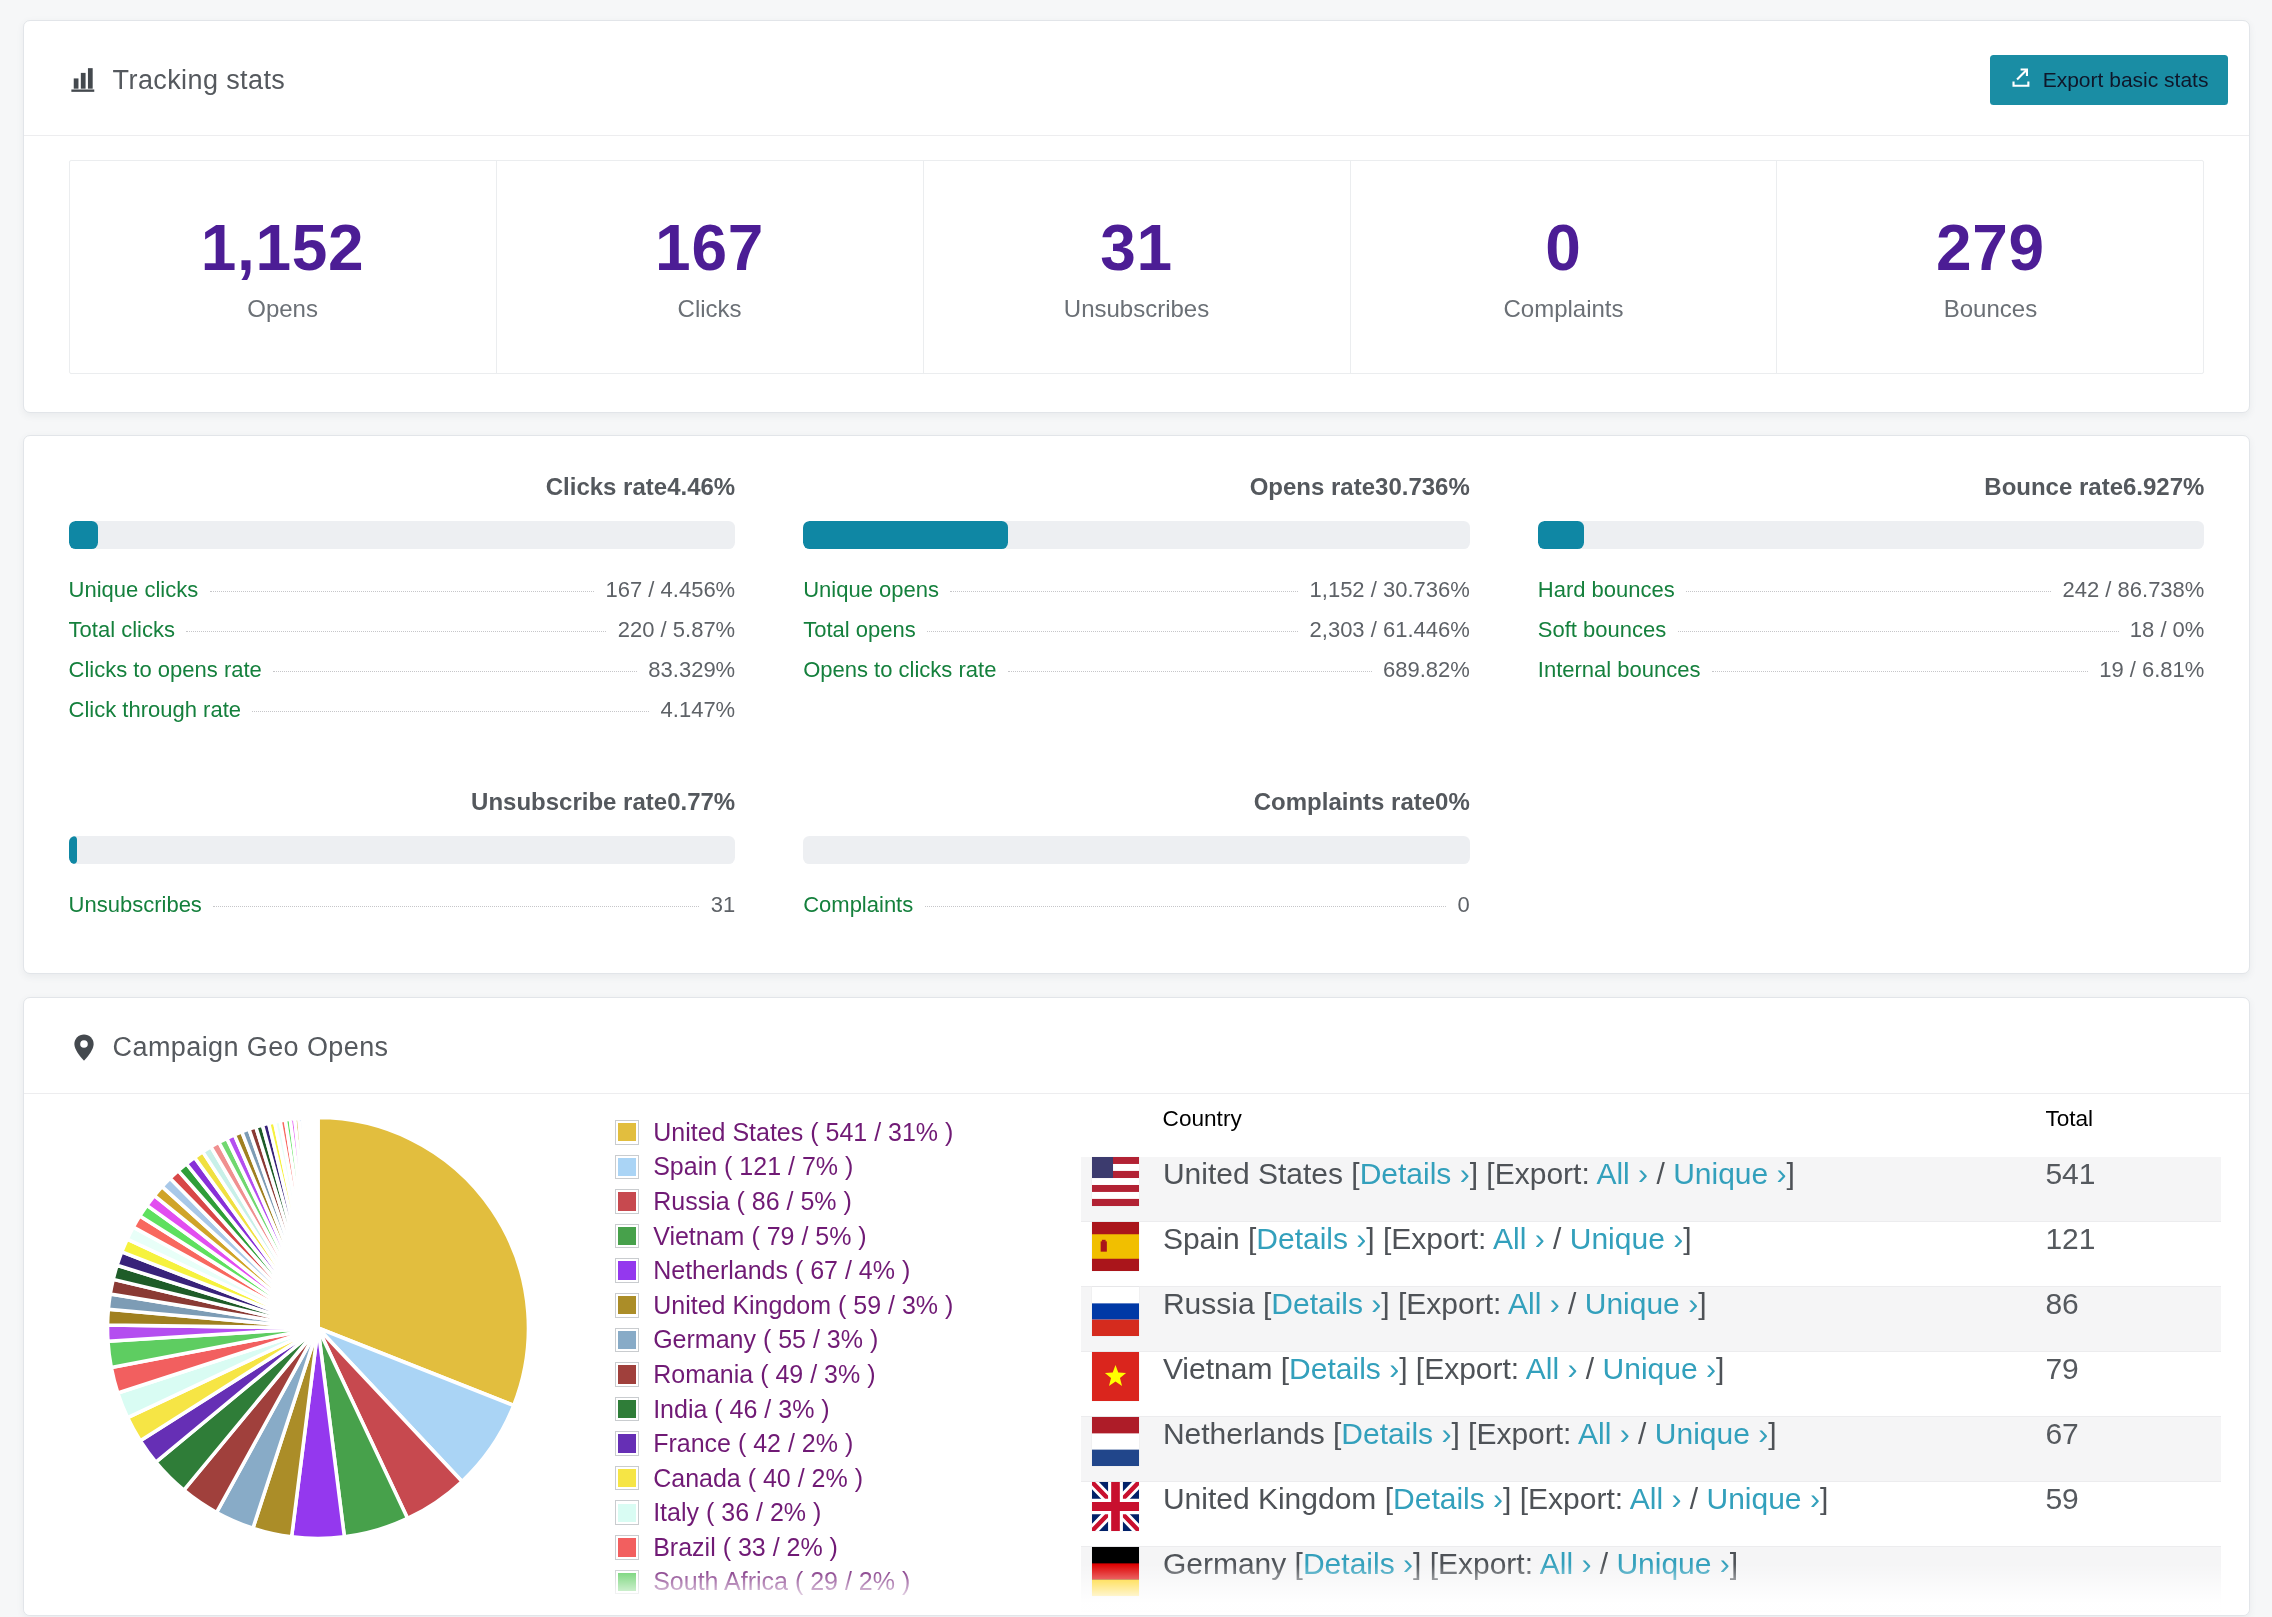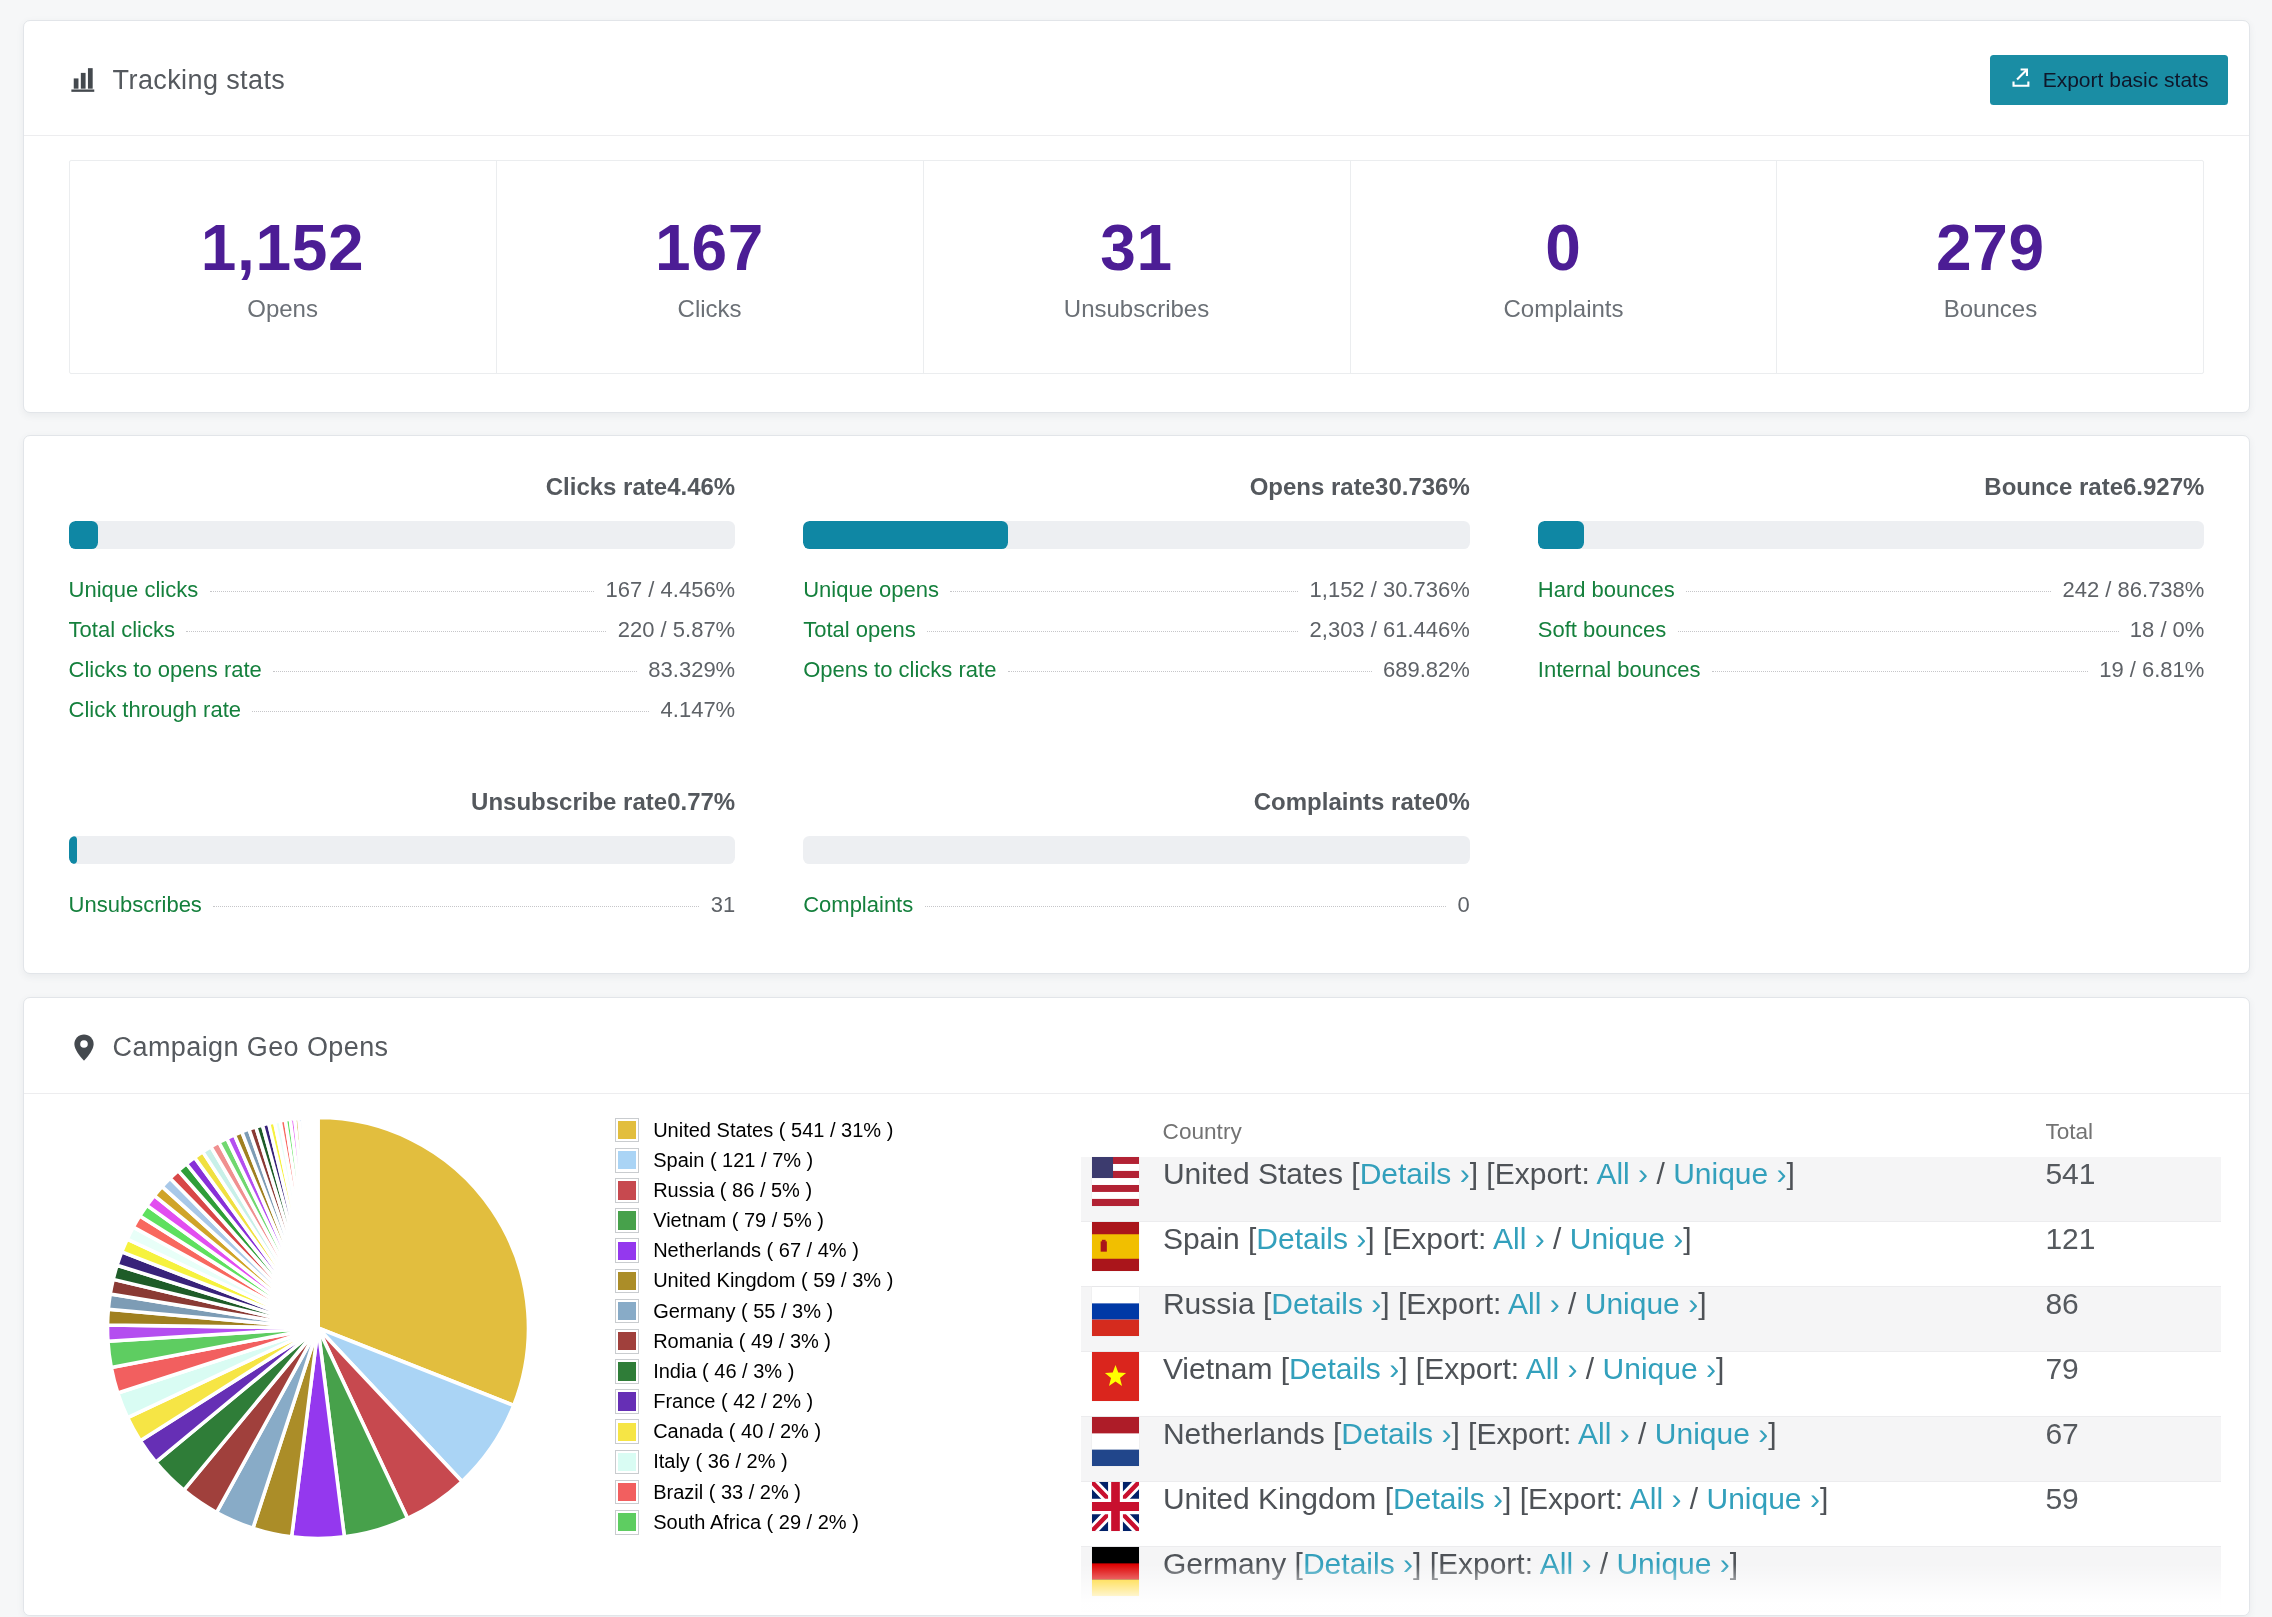--- a/index.html
+++ b/index.html
@@ -70,24 +70,24 @@
   .geo-card{height:617px;overflow:hidden;margin-bottom:0;}
   .geo-body{display:flex;align-items:flex-start;padding:8.5px 28px 0 68px;}
   .pie-wrap{width:452px;flex:none;margin-top:0;}
   .legend{flex:none;width:353px;margin-left:71px;margin-top:15.5px;}
   .legend-item{display:flex;align-items:center;margin-bottom:5.6px;}
   .swatch{
     width:18.4px;height:18.4px;flex:none;
     border:0.7px solid #c9cccf;padding:2.1px;background-clip:content-box;
     margin-right:14px;background-color:#ccc;
   }
-  .legend-label{font-size:20px;color:#000000;white-space:nowrap;}
+  .legend-label{font-size:25px;color:#701a75;white-space:nowrap;}
   
   .geo-table{flex:1;margin-left:113px;margin-top:4.2px;}
-  .t-head{display:flex;align-items:center;height:51px;font-size:22.6px;color:#737373;}
+  .t-head{display:flex;align-items:flex-start;height:51px;font-size:22.6px;color:#000000;}
   .t-head .th-country{padding-left:82px;flex:1;}
   .t-head .th-total{width:176px;}
   .t-row{display:flex;align-items:flex-start;height:64px;padding-left:11.3px;border-bottom:0.7px solid #ececee;font-size:30px;color:#4e5257;}
   .t-row.odd{background:#f5f5f6;}
   .flag{width:47px;height:49px;flex:none;margin-right:24px;box-shadow:0 0 0.7px rgba(0,0,0,.25);}
   .flag svg{width:100%;height:100%;display:block;}
   .t-name{flex:1;white-space:nowrap;}
   .t-name a{color:#33a0bc;text-decoration:none;}
   .t-total{width:176px;color:#55595e;}
   .geo-fade{

